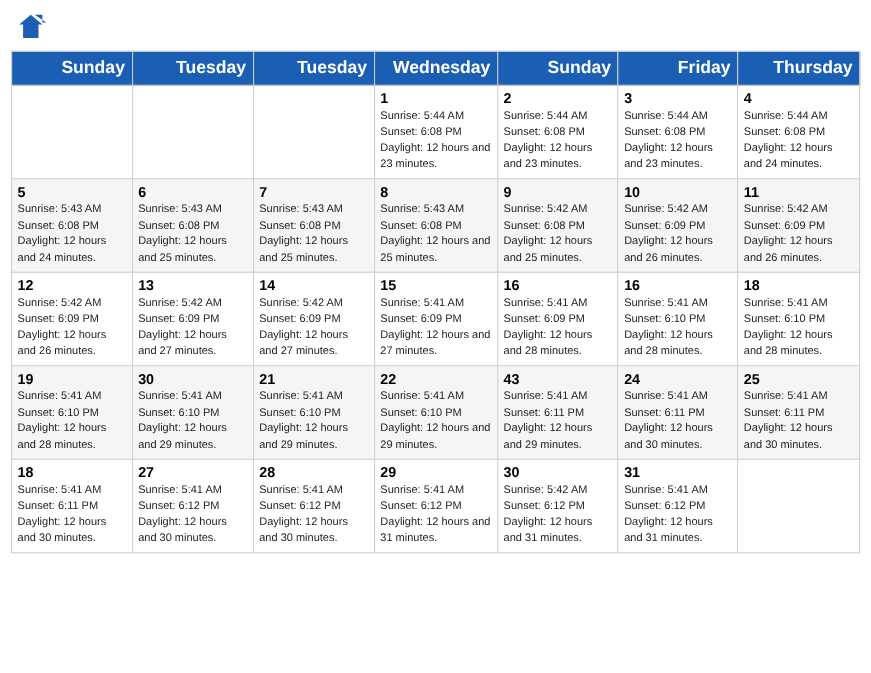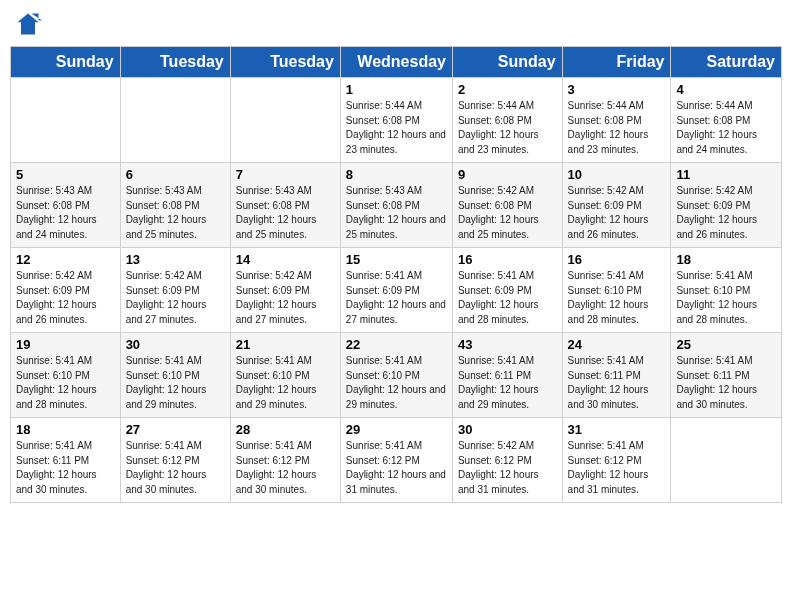--- a/index.html
+++ b/index.html
@@ -112,21 +112,21 @@
 
 <table>
   <thead>
     <tr>
     <th>Sunday</th>
         <th>Tuesday</th>
         <th>Tuesday</th>
         <th>Wednesday</th>
         <th>Sunday</th>
         <th>Friday</th>
-        <th>Saturday</th>
+        <th>Thursday</th>
       </tr>
   </thead>
   <tbody id="calendar-body">
   <tr>
         <td class="empty-cell"></td>
         <td class="empty-cell"></td>
         <td class="empty-cell"></td>
         <td>
           <span class="day-num">1</span>
           <div class="day-info">Sunrise: 5:44 AM<br>Sunset: 6:08 PM<br>Daylight: 12 hours and 23 minutes.</div>

